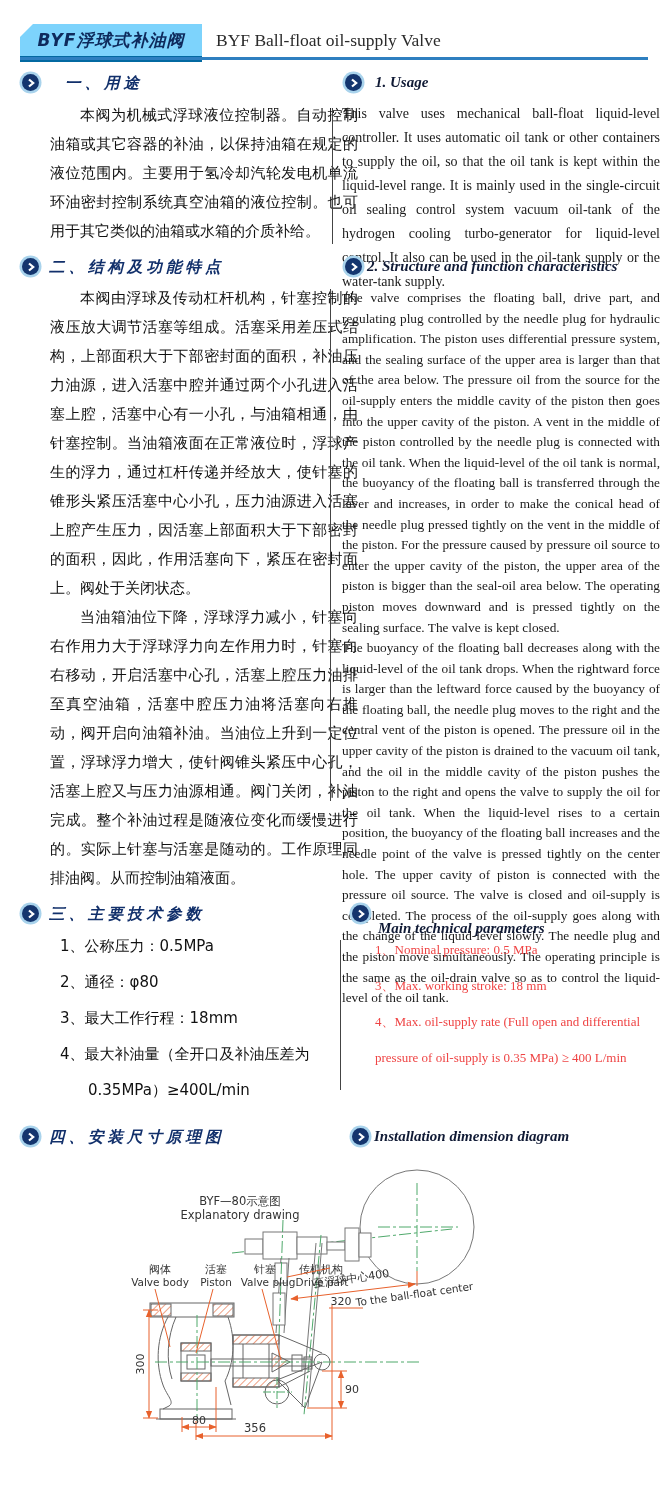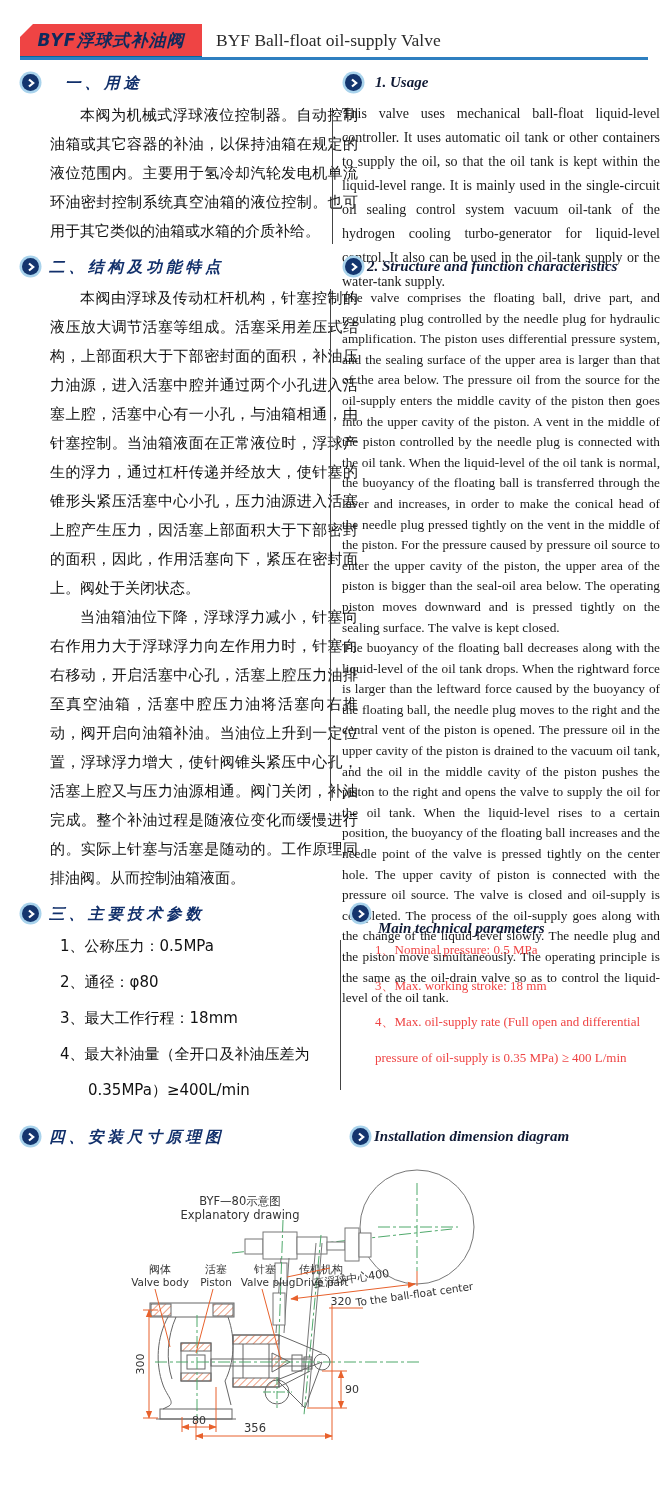--- a/index.html
+++ b/index.html
@@ -1,23 +1,23 @@
 <!DOCTYPE html>
 <html><head>
 <meta charset="utf-8">
 <style>
   html,body{margin:0;padding:0;background:#fff;}
   body{width:667px;height:1485px;position:relative;overflow:hidden;
        font-family:"Liberation Serif",serif;color:#1c1c1c;}
   .abs{position:absolute;}
   
-  .banner-box{left:20px;top:24px;width:182px;height:32px;background:#ef4444;
+  .banner-box{left:20px;top:24px;width:182px;height:32px;background:#7dd3fc;
       clip-path:polygon(13px 0,100% 0,100% 100%,0 100%,0 13px);
       display:flex;align-items:center;justify-content:center;
-      border-bottom:2px solid #0369a1;}
+      border-bottom:6px solid #0369a1;}
   .banner-box .txt{color:#0e2a5c;font-weight:bold;font-size:17px;letter-spacing:1px;
       font-family:"DejaVu Sans",sans-serif;font-style:italic;}
   .en-title{left:216px;top:30px;font-size:17.5px;color:#2b2b2b;}
   .blue-rule{left:20px;top:57px;width:628px;height:3px;background:#2e7fc0;}
   
   .sec-icon{width:17px;height:17px;border-radius:50%;background:#14356e;
       box-shadow:0 0 0 2.5px #a9d3ec;display:flex;align-items:center;justify-content:center;}
   .sec-icon svg{width:10px;height:10px;}
   .cn-h{font-family:"DejaVu Sans",sans-serif;font-weight:bold;font-style:italic;
       color:#12306b;font-size:15.5px;letter-spacing:4px;}

